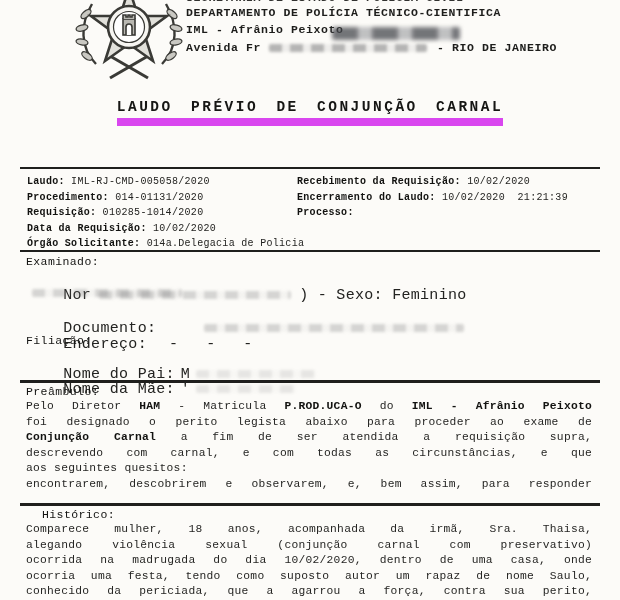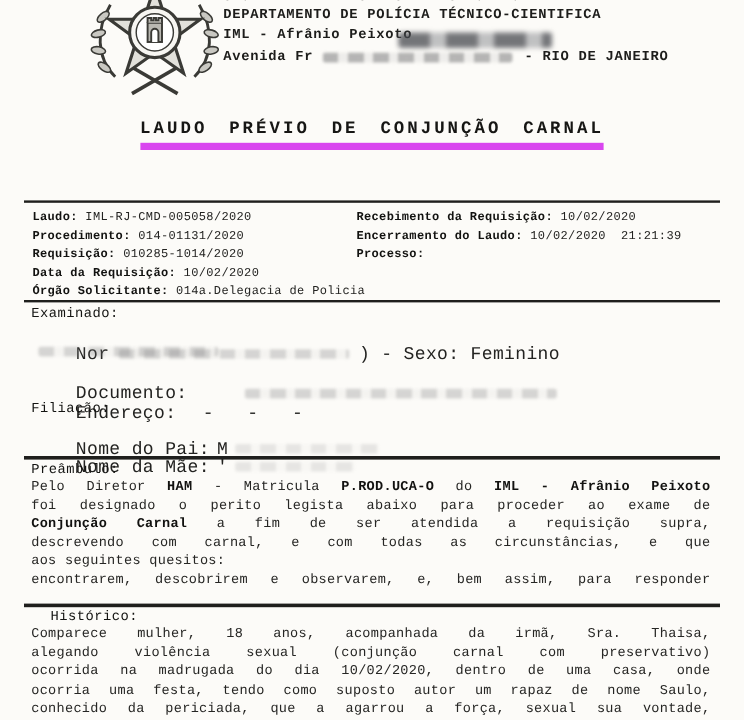--- a/index.html
+++ b/index.html
@@ -31,21 +31,21 @@
     height:13px;
     background:repeating-linear-gradient(90deg, rgba(70,72,78,.75) 0 26px, rgba(120,122,128,.45) 26px 40px);
     filter:blur(2px);
   }
   .redact.faint { opacity:.55; }
 
   
   .title-wrap { top:98px; left:0; width:620px; text-align:center; }
   .title {
     display:inline-block; font-size:14.5px; font-weight:700; letter-spacing:2.5px; word-spacing:7px;
-    color:#161614; border-bottom:6px solid #d946ef; padding-bottom:3px;
+    color:#161614; border-bottom:8px solid #d946ef; padding-bottom:3px;
   }
 
   
   .rule { left:20px; width:580px; background:#1f1f1d; }
   .rule.r1 { top:167px; height:2px; }
   .rule.r2 { top:250px; height:2px; }
   .rule.r3 { top:380px; height:3px; }
   .rule.r4 { top:503px; height:3px; }
 
   
@@ -156,17 +156,17 @@
       <div class="tline tline-last"><span>aos seguintes quesitos:</span></div>
       <div class="tline"><span>encontrarem, descobrirem e observarem, e, bem assim, para responder</span></div>
     </div>
 
   <div class="abs sect-head" style="top:508px; left:42px;">Histórico:</div>
   <div class="abs para cut" style="top:522px; left:26px; width:566px;">
       <div class="tline"><span>Comparece mulher, 18 anos, acompanhada da irmã, Sra. Thaisa,</span></div>
       <div class="tline"><span>alegando violência sexual (conjunção carnal com preservativo)</span></div>
       <div class="tline"><span>ocorrida na madrugada do dia 10/02/2020, dentro de uma casa, onde</span></div>
       <div class="tline"><span>ocorria uma festa, tendo como suposto autor um rapaz de nome Saulo,</span></div>
-      <div class="tline"><span>conhecido da periciada, que a agarrou a força, sexual sua vontade,</span></div>
+      <div class="tline"><span>conhecido da periciada, que a agarrou a força, contra sua perito,</span></div>
       <div class="tline tline-last"></div>
     </div>
 
 </div>
 
 </body></html>

